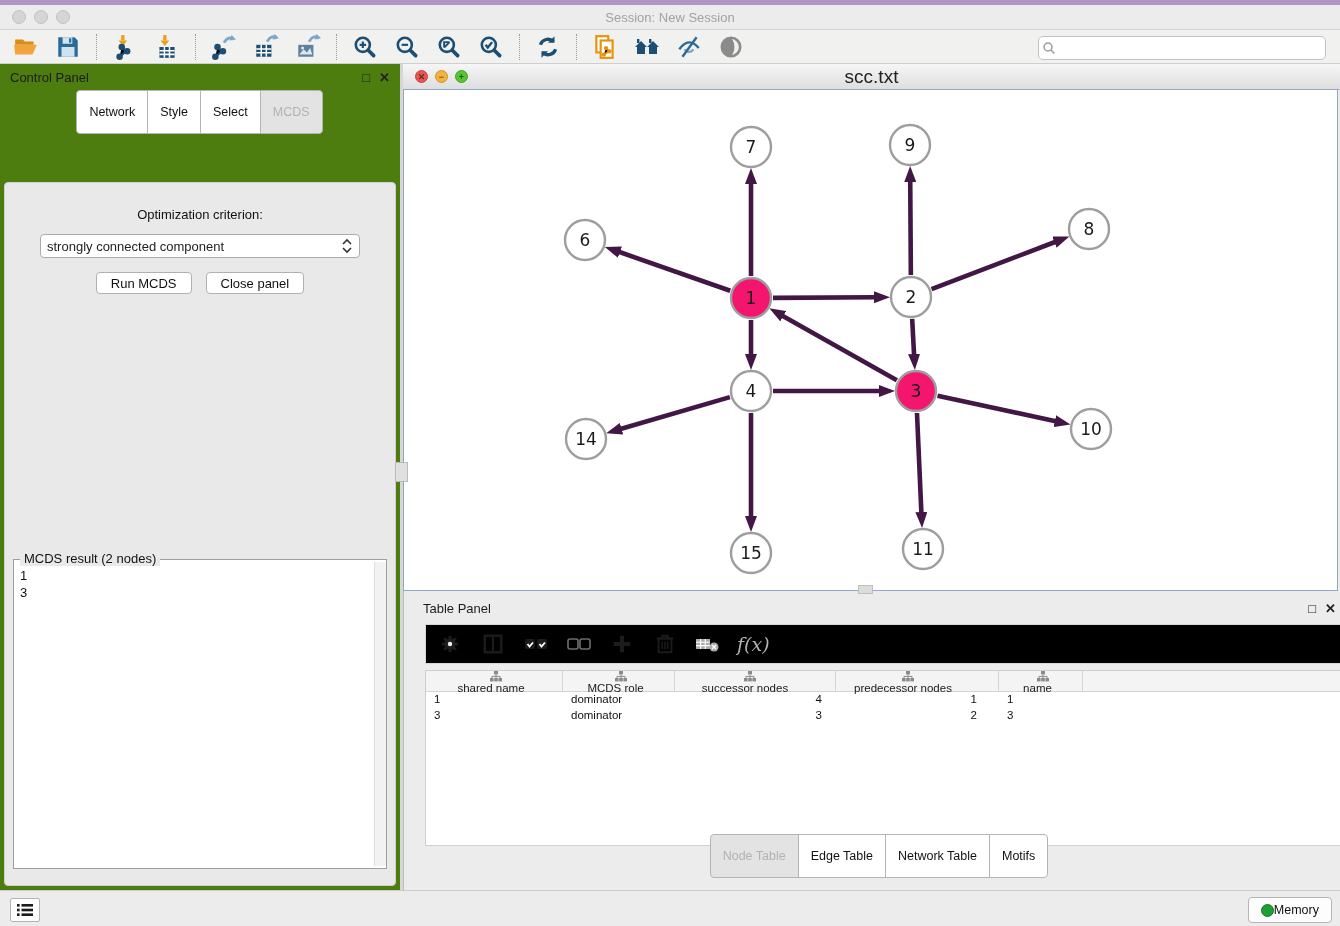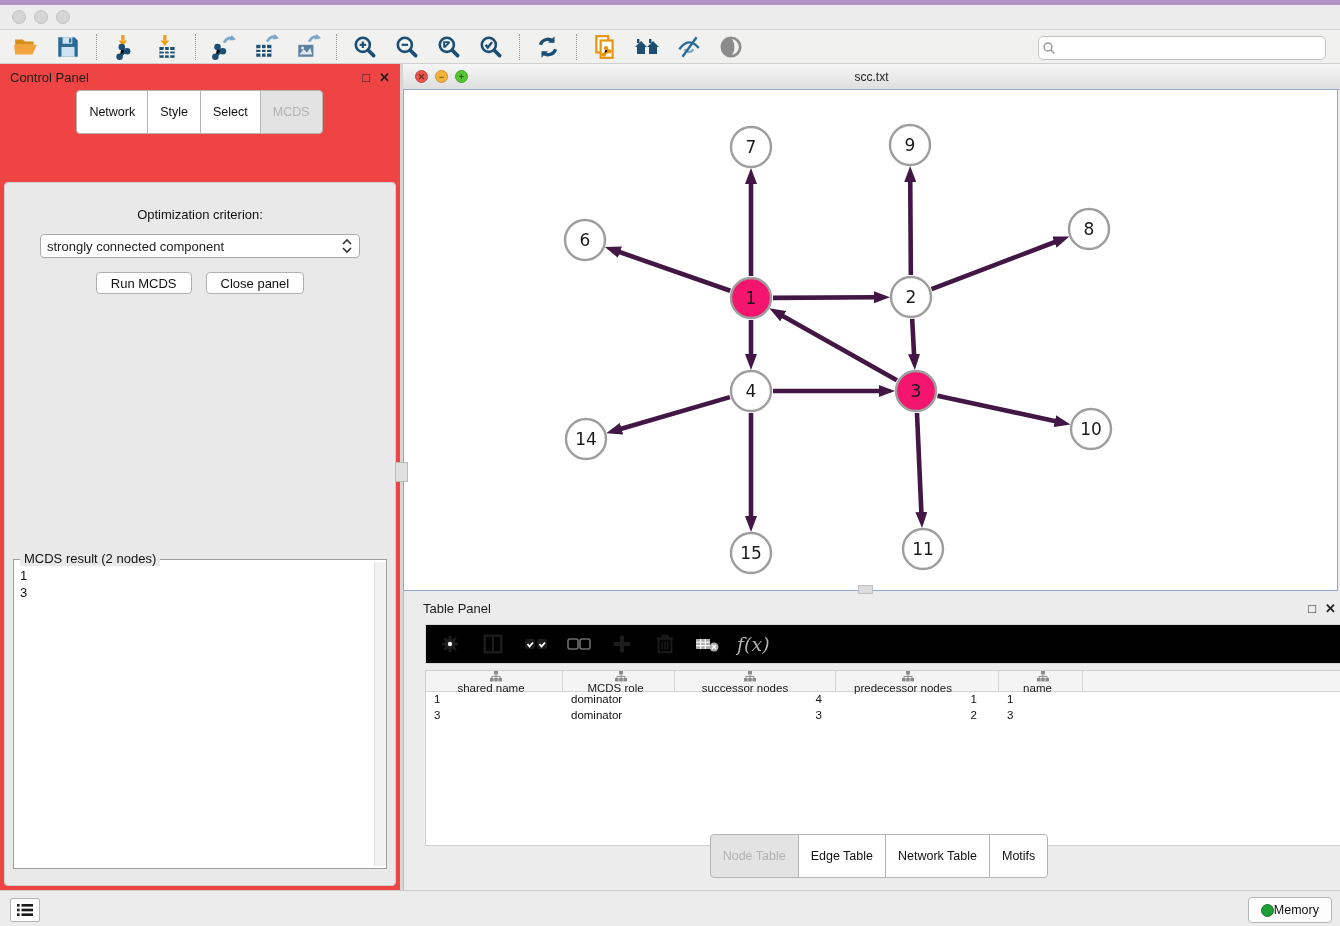--- a/index.html
+++ b/index.html
@@ -14,21 +14,21 @@
   .win-title{position:absolute;left:0;right:0;text-align:center;font-size:13px;color:#a2a2a2;}
   
   .toolbar{position:absolute;left:0;top:30px;width:1340px;height:34px;background:#f1f1f0;
        border-bottom:1px solid #cfcfcf;display:flex;align-items:center;gap:14px;padding-left:12px;box-sizing:border-box;}
   .tbtn{width:28px;height:28px;display:flex;align-items:center;justify-content:center;flex:0 0 auto;}
   .tsep{height:26px;border-left:1px dotted #9b9b9b;flex:0 0 auto;}
   .searchbox{position:absolute;right:14px;top:36px;width:286px;height:22px;background:#fff;
        border:1px solid #c2c2c2;border-radius:5px;display:flex;align-items:center;}
   .searchbox input{border:none;outline:none;flex:1;font-size:12px;font-family:"Liberation Sans",sans-serif;background:transparent;}
   
-  .control-panel{position:absolute;left:0;top:64px;width:400px;height:826px;background:#ef4444;}
+  .control-panel{position:absolute;left:0;top:64px;width:400px;height:826px;background:#4d7c0f;}
   .cp-header{height:26px;display:flex;align-items:center;padding:0 10px;font-size:13px;color:#1c1c1c;}
   .panel-winbtns{margin-left:auto;display:flex;gap:9px;align-items:center;}
   .wb{font-size:13px;color:#222;line-height:1;cursor:default;}
   .wb.x{font-weight:bold;}
   .tabrow{display:flex;justify-content:center;position:relative;z-index:2;}
   .tab{border:1px solid #b4b4b4;background:#fff;font-size:12.5px;padding:14px 12px;margin-left:-1px;color:#111;}
   .tab:first-child{border-radius:4px 0 0 4px;}
   .tab:last-child{border-radius:0 4px 4px 0;}
   .tab.active{background:#e3e3e3;color:#b2b2b2;}
   .cp-body{position:absolute;left:4px;right:4px;top:118px;bottom:4px;background:#e9e9e9;
@@ -50,21 +50,21 @@
   
   .net-window{position:absolute;left:403px;top:64px;width:937px;height:528px;}
   .net-titlebar{position:absolute;left:0;top:0;right:0;height:25px;background:linear-gradient(#f6f6f6,#dedede);
        border-bottom:1px solid #b3b3b3;display:flex;align-items:center;}
   .net-lights{display:flex;gap:7px;margin-left:12px;z-index:2;}
   .nl{width:13px;height:13px;border-radius:50%;display:flex;align-items:center;justify-content:center;
       font-size:9px;font-weight:bold;color:rgba(0,0,0,.55);box-sizing:border-box;}
   .nl.red{background:#e9564d;border:1px solid #c8423c;}
   .nl.yellow{background:#f3b23c;border:1px solid #d3932a;}
   .nl.green{background:#57c434;border:1px solid #41a326;}
-  .net-title{position:absolute;left:0;right:0;text-align:center;font-size:12px;color:#222;}
+  .net-title{position:absolute;left:0;right:0;text-align:center;font-size:19px;color:#222;}
   .net-canvas{position:absolute;left:0;top:25px;width:935px;height:502px;background:#fff;
        border:1px solid #8fa7c8;box-sizing:border-box;}
   .h-grip{position:absolute;left:455px;top:521px;width:13px;height:7px;background:#dcdcdc;border:1px solid #bfbfbf;}
   
   .table-panel{position:absolute;left:403px;top:596px;width:937px;height:294px;background:#ececec;margin-left:8px;}
   .tp-header{height:24px;display:flex;align-items:center;padding:0 12px;font-size:13px;color:#1c1c1c;}
   .tp-toolbar{position:absolute;left:14px;right:2px;top:28px;height:40px;background:#000000;
        border:1px solid #d8d8d8;display:flex;align-items:center;gap:15px;padding-left:10px;box-sizing:border-box;}
   .fx{font-family:"DejaVu Serif",serif;font-style:italic;font-size:19px;color:#b3b3b3;}
   .datatable{position:absolute;left:14px;right:2px;top:74px;bottom:44px;background:#fff;border:1px solid #cfcfcf;overflow:hidden;}
@@ -91,20 +91,21 @@
 <div class="app">
 
   <div class="purple-strip"></div>
 
   <div class="mac-titlebar">
     <div class="traffic">
       <div class="tl-dot"></div>
       <div class="tl-dot"></div>
       <div class="tl-dot"></div>
     </div>
+    <div class="win-title">Session: New Session</div>
   </div>
 
   <div class="toolbar">
     <div class="tbtn">
       <svg width="26" height="26" viewBox="0 0 24 24">
           <path d="M2 5h7l2 2h8v3H2z" fill="#d98d12"></path>
           <path d="M1 10h21l-4 9H2z" fill="#f2a33c"></path>
         </svg>
     </div>
     <div class="tbtn">

